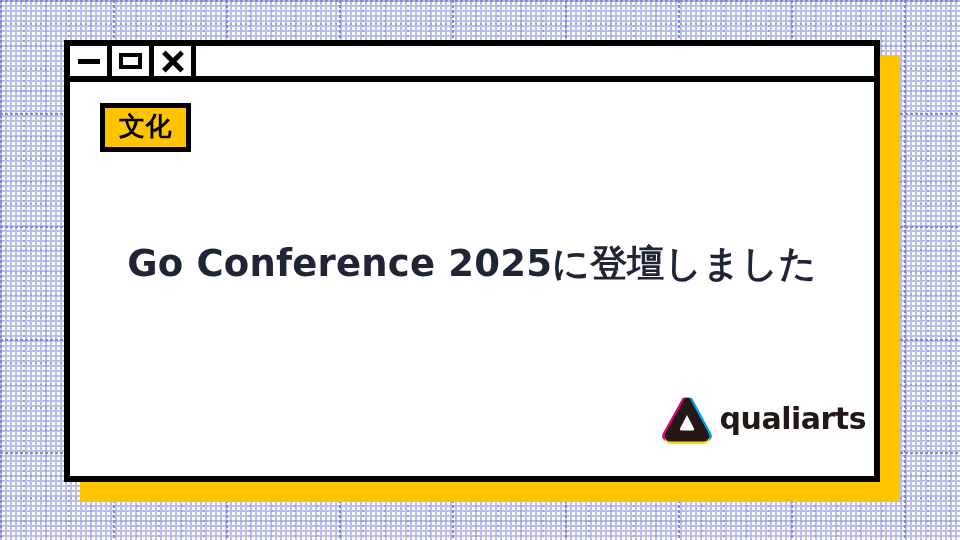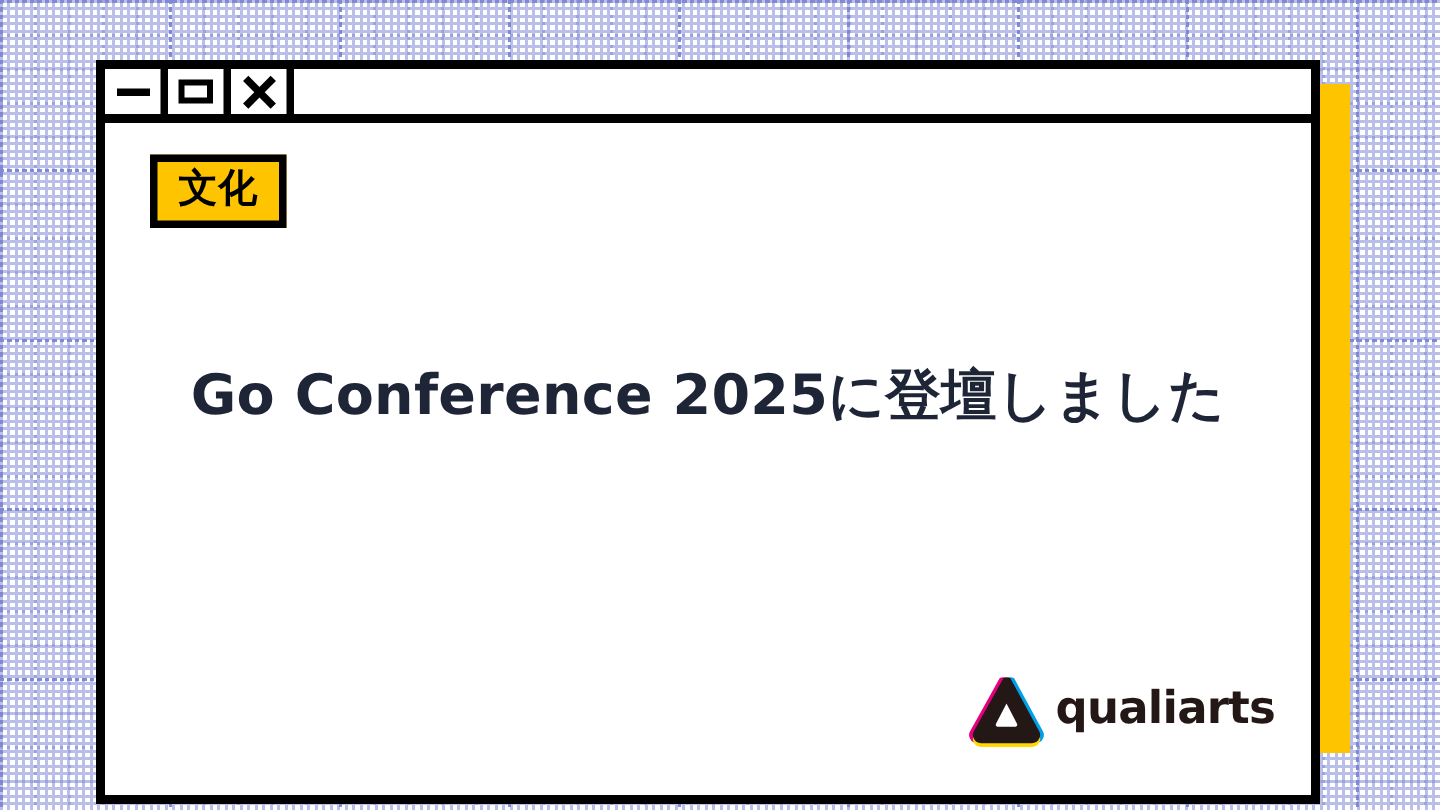--- a/index.html
+++ b/index.html
@@ -89,21 +89,21 @@
     height: 446px;
     background: #FFC400;
   }
 
   
   #browser-window {
     position: absolute;
     left: 64px;
     top: 40px;
     width: 816px;
-    height: 496px;
+    height: 442px;
     background: #ffffff;
     border: 6px solid #000000;
     box-sizing: border-box;
     display: flex;
     flex-direction: column;
   }
 
   
   #title-bar {
     height: 36px;
@@ -196,21 +196,21 @@
     letter-spacing: 0.2px;
     font-family: "DejaVu Sans", "Liberation Sans", sans-serif;
     padding: 0 24px;
     box-sizing: border-box;
     line-height: 1.3;
   }
 
   
   #brand-logo {
     position: absolute;
-    right: 24px;
+    right: 8px;
     bottom: 32px;
     display: flex;
     align-items: center;
     gap: 4px;
   }
   #logo-mark {
     width: 56px;
     height: 52px;
     flex: 0 0 56px;
   }

